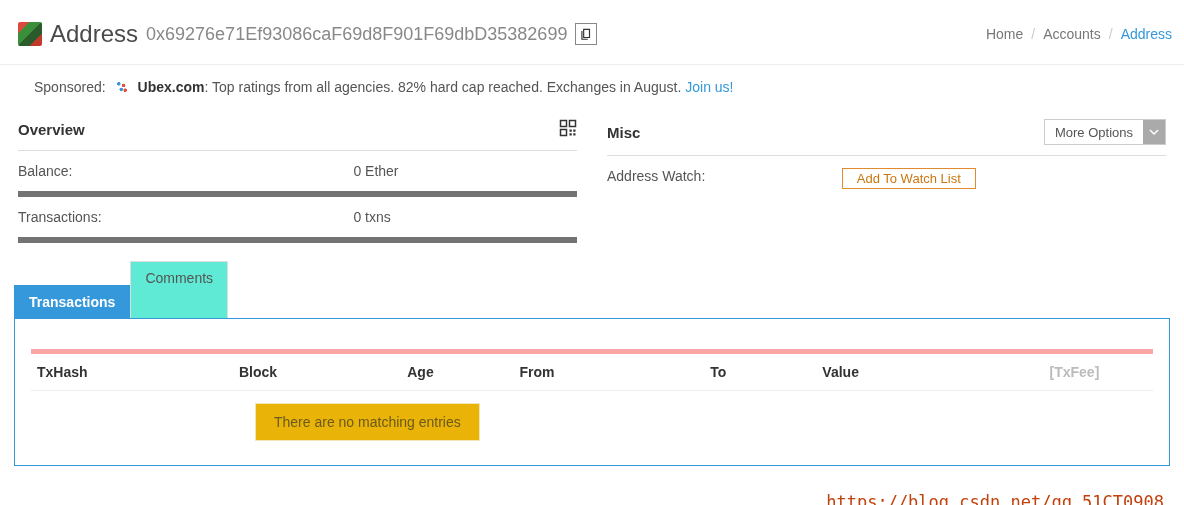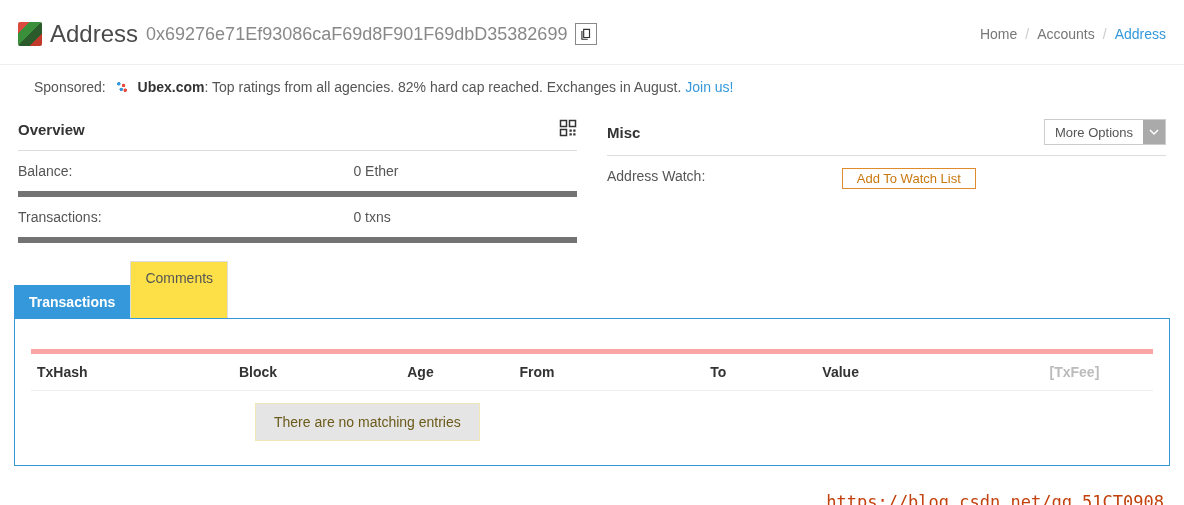--- a/index.html
+++ b/index.html
@@ -7,21 +7,21 @@
     font-family: -apple-system, BlinkMacSystemFont, "Segoe UI", Helvetica, Arial, sans-serif;
     font-size: 14px;
     color: #333;
     background: #fff;
     width: 1184px;
   }
   .header-row {
     display: flex;
     align-items: center;
     justify-content: space-between;
-    padding: 20px 18px 16px 18px;
+    padding: 20px 12px 16px 18px;
     border-bottom: 1px solid #eee;
   }
   .header-left { display: flex; align-items: center; gap: 8px; }
   .addr-icon {
     width: 24px; height: 24px;
     background: linear-gradient(135deg, #d94b3c 0 25%, #3a8f3a 25% 50%, #2b5b2b 50% 75%, #c0392b 75% 100%);
     border-radius: 2px;
   }
   .page-title {
     font-size: 24px;
@@ -120,21 +120,21 @@
     border: 1px solid transparent;
     border-bottom: none;
   }
   .tab.active {
     background: #3498db;
     color: #fff;
     font-weight: 600;
     margin-top: 24px;
   }
   .tab.inactive {
-    background: #fde047;
+    background: #5eead4;
     color: #555;
     border-color: #ddd;
   }
   .tab-content {
     border: 1px solid #3498db;
     padding: 30px 16px 24px 16px;
   }
 
   table.tx-table {
     width: 100%;
@@ -146,21 +146,21 @@
     color: #333;
     padding: 10px 6px;
     border-top: 5px solid #fca5a5;
     border-bottom: 1px solid #eee;
     font-size: 14px;
   }
   table.tx-table thead th.fee { color: #bbb; font-weight: 600; text-align: center; }
   .no-entries {
     margin: 12px 0 0 0;
     display: inline-block;
-    background: #e5e5e5;
+    background: #eab308;
     border: 1px solid #f0e6b8;
     color: #6b5a1a;
     padding: 10px 18px;
   }
   .no-entries-wrap { padding-left: 224px; }
 
   .watermark {
     position: absolute;
     right: 20px;
     top: 492px;

